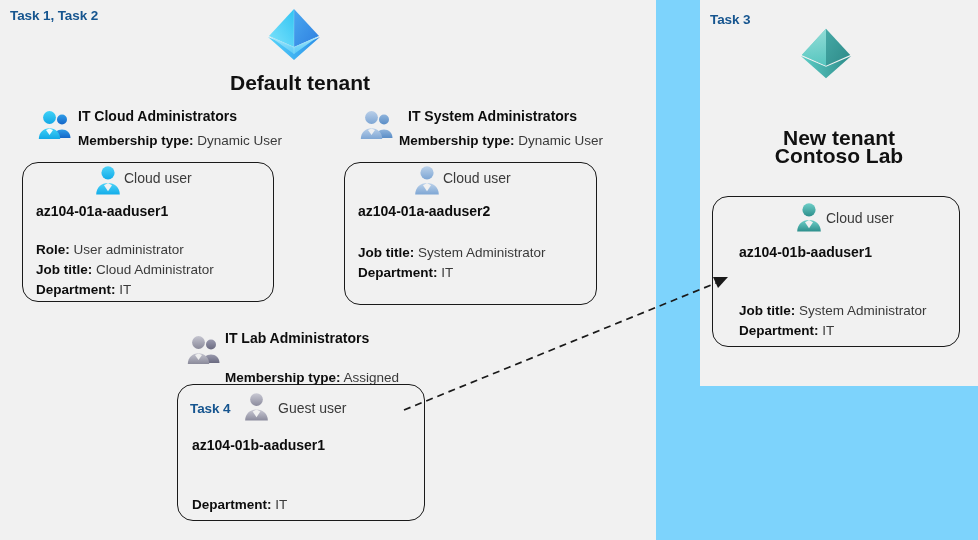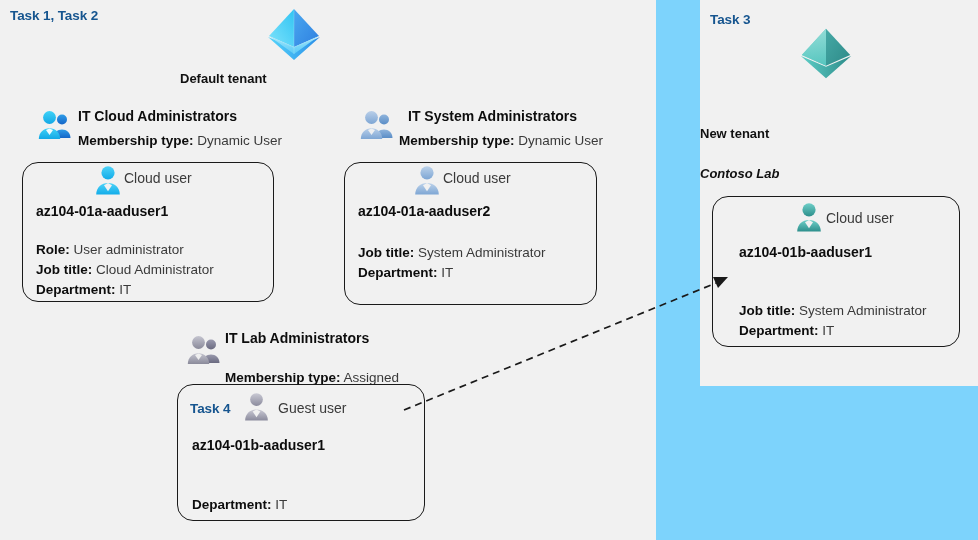--- a/index.html
+++ b/index.html
@@ -27,23 +27,24 @@
     color: #16558f;
     font-weight: bold;
     font-size: 13.5px;
     letter-spacing: -0.1px;
     white-space: nowrap;
   }
 
   .tenant-name {
     position: absolute;
     font-weight: bold;
-    font-size: 13px;
+    font-size: 21px;
     color: #111111;
     white-space: nowrap;
+    text-align: center;
   }
 
   .group-title {
     position: absolute;
     font-weight: bold;
     font-size: 14px;
     color: #0d0d0d;
     white-space: nowrap;
   }
   .group-sub {
@@ -154,21 +155,21 @@
             <stop offset="1" stop-color="#54c4bd"></stop>
         </linearGradient>
       </defs>
       <path d="M32 44 L6 33 L32 56 L58 33 Z" fill="url(#ttBase)"></path>
       <path d="M32 5 L7 32 L32 43 Z" fill="url(#ttL)"></path>
       <path d="M32 5 L57 32 L32 43 Z" fill="url(#ttR)"></path>
       <path d="M32 5 L7 32 L32 43 L32 5 Z" fill="url(#ttFace)" opacity="0.85"></path>
     </svg>
   </div>
   <div class="tenant-name" style="left:700px; top:126px; width:278px;">New  tenant</div>
-  <div class="tenant-name" style="left:700px; top:166px; width:278px;font-style:italic;">Contoso Lab</div>
+  <div class="tenant-name" style="left:700px; top:144px; width:278px;">Contoso Lab</div>
 
   <div class="icon" style="left:38px; top:110px;">
     <svg width="34" height="30" viewBox="0 0 34 30">
       <defs>
         <linearGradient id="gc1" x1="0" y1="0" x2="0" y2="1">
           <stop offset="0" stop-color="#3fd2f7"></stop>
             <stop offset="1" stop-color="#13a8e6"></stop>
         </linearGradient>
         <linearGradient id="gc2" x1="0" y1="0" x2="0" y2="1">
           <stop offset="0" stop-color="#2e9ce8"></stop>

